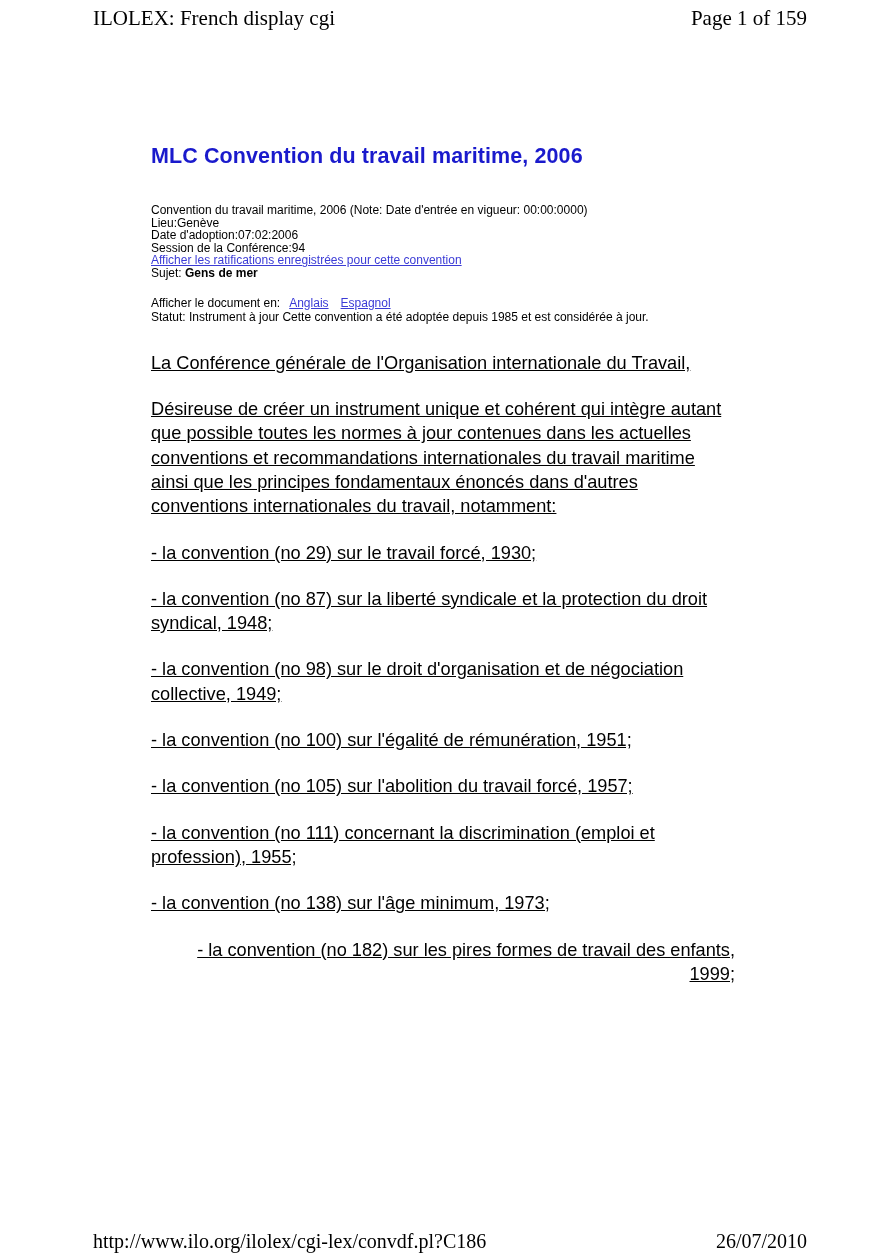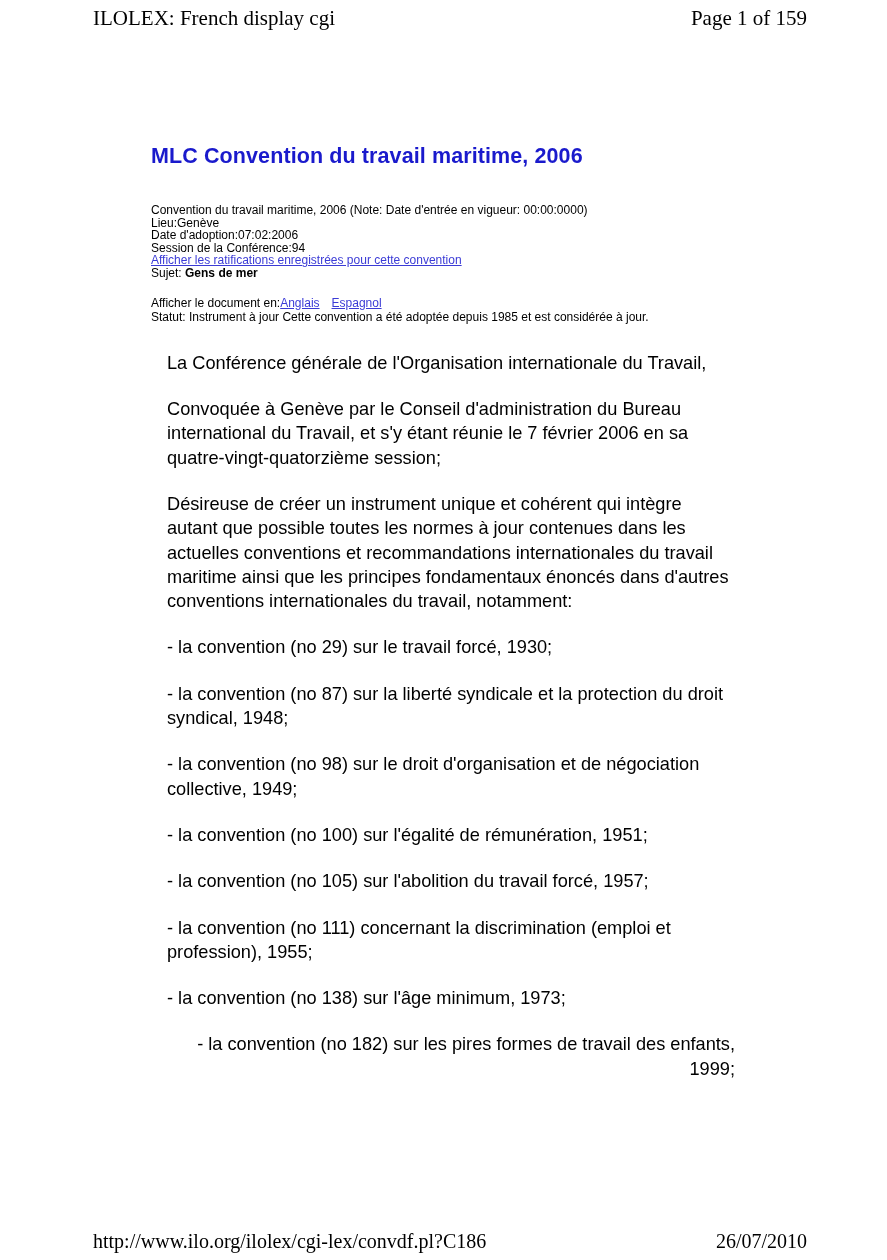--- a/index.html
+++ b/index.html
@@ -92,38 +92,40 @@
   .lang-block {
     margin-top: 17px;
     font-size: 12px;
     line-height: 12.6px;
     color: #000;
   }
   .lang-row {
     white-space: nowrap;
   }
   .lang-row .lang-link {
+    margin-left: 9px;
   }
   .lang-row .lang-link + .lang-link {
     margin-left: 12px;
   }
   .status-row {
     white-space: nowrap;
     margin-top: 2px;
   }
 
   
   .body-text {
     margin-top: 27px;
     font-size: 18.2px;
     line-height: 24.3px;
     color: #000;
   }
   .body-text p {
-    margin: 0 0 22px 16px;
+    margin: 0 0 22px 0;
+    text-decoration: underline;
   }
   .body-text p:last-child {
     margin-bottom: 0;
     text-align: right;
   }
 </style>
 </head>
 <body>
 
 <div class="page">
@@ -146,21 +148,20 @@
       <div class="meta-line"><span>Sujet: </span><b>Gens de mer</b></div>
     </div>
 
     <div class="lang-block">
       <div class="lang-row"><span>Afficher le document en:</span><a class="lang-link">Anglais</a><a class="lang-link">Espagnol</a></div>
       <div class="status-row">Statut: Instrument à jour Cette convention a été adoptée depuis 1985 et est considérée à jour.</div>
     </div>
 
     <div class="body-text">
       <p>La Conférence générale de l'Organisation internationale du Travail,</p>
-      <p>Convoquée à Genève par le Conseil d'administration du Bureau international du Travail, et s'y étant réunie le 7 février 2006 en sa quatre-vingt-quatorzième session;</p>
       <p>Désireuse de créer un instrument unique et cohérent qui intègre autant que possible toutes les normes à jour contenues dans les actuelles conventions et recommandations internationales du travail maritime ainsi que les principes fondamentaux énoncés dans d'autres conventions internationales du travail, notamment:</p>
       <p>- la convention (no 29) sur le travail forcé, 1930;</p>
       <p>- la convention (no 87) sur la liberté syndicale et la protection du droit syndical, 1948;</p>
       <p>- la convention (no 98) sur le droit d'organisation et de négociation collective, 1949;</p>
       <p>- la convention (no 100) sur l'égalité de rémunération, 1951;</p>
       <p>- la convention (no 105) sur l'abolition du travail forcé, 1957;</p>
       <p>- la convention (no 111) concernant la discrimination (emploi et profession), 1955;</p>
       <p>- la convention (no 138) sur l'âge minimum, 1973;</p>
       <p>- la convention (no 182) sur les pires formes de travail des enfants, 1999;</p>
     </div>

